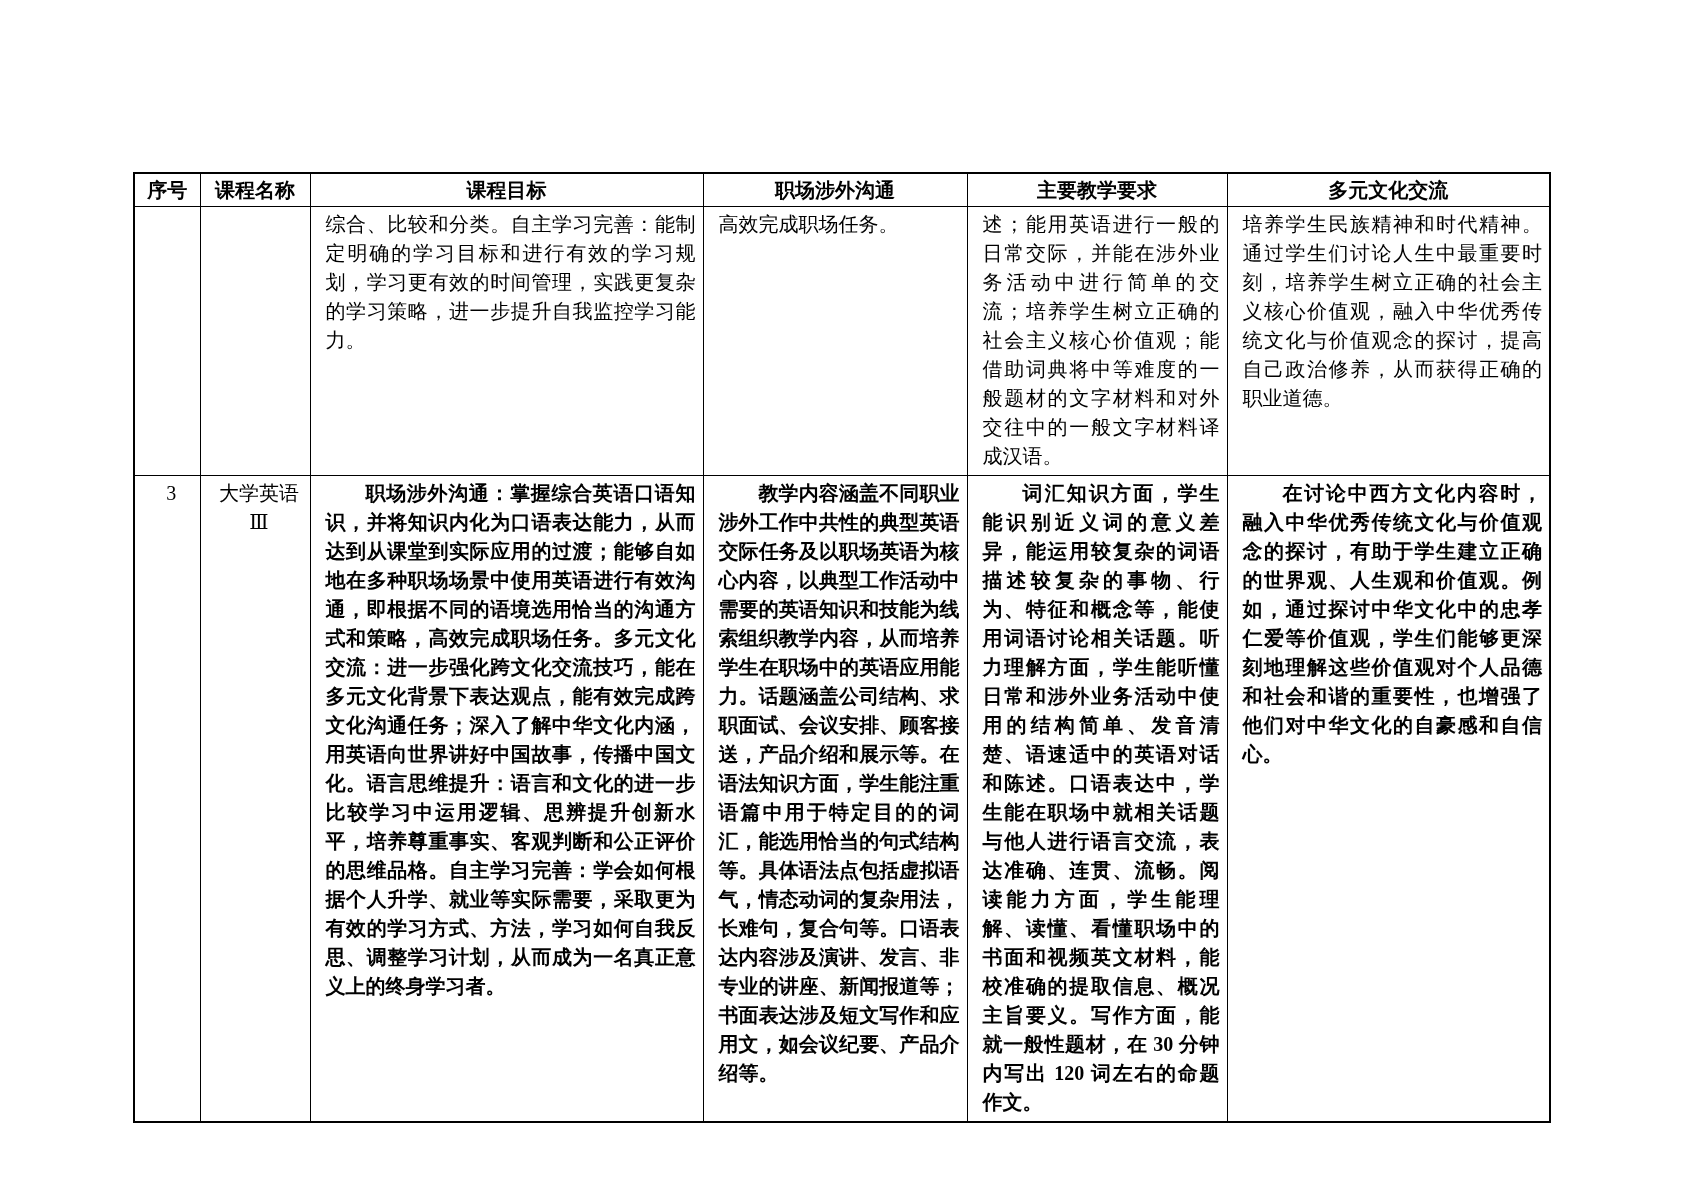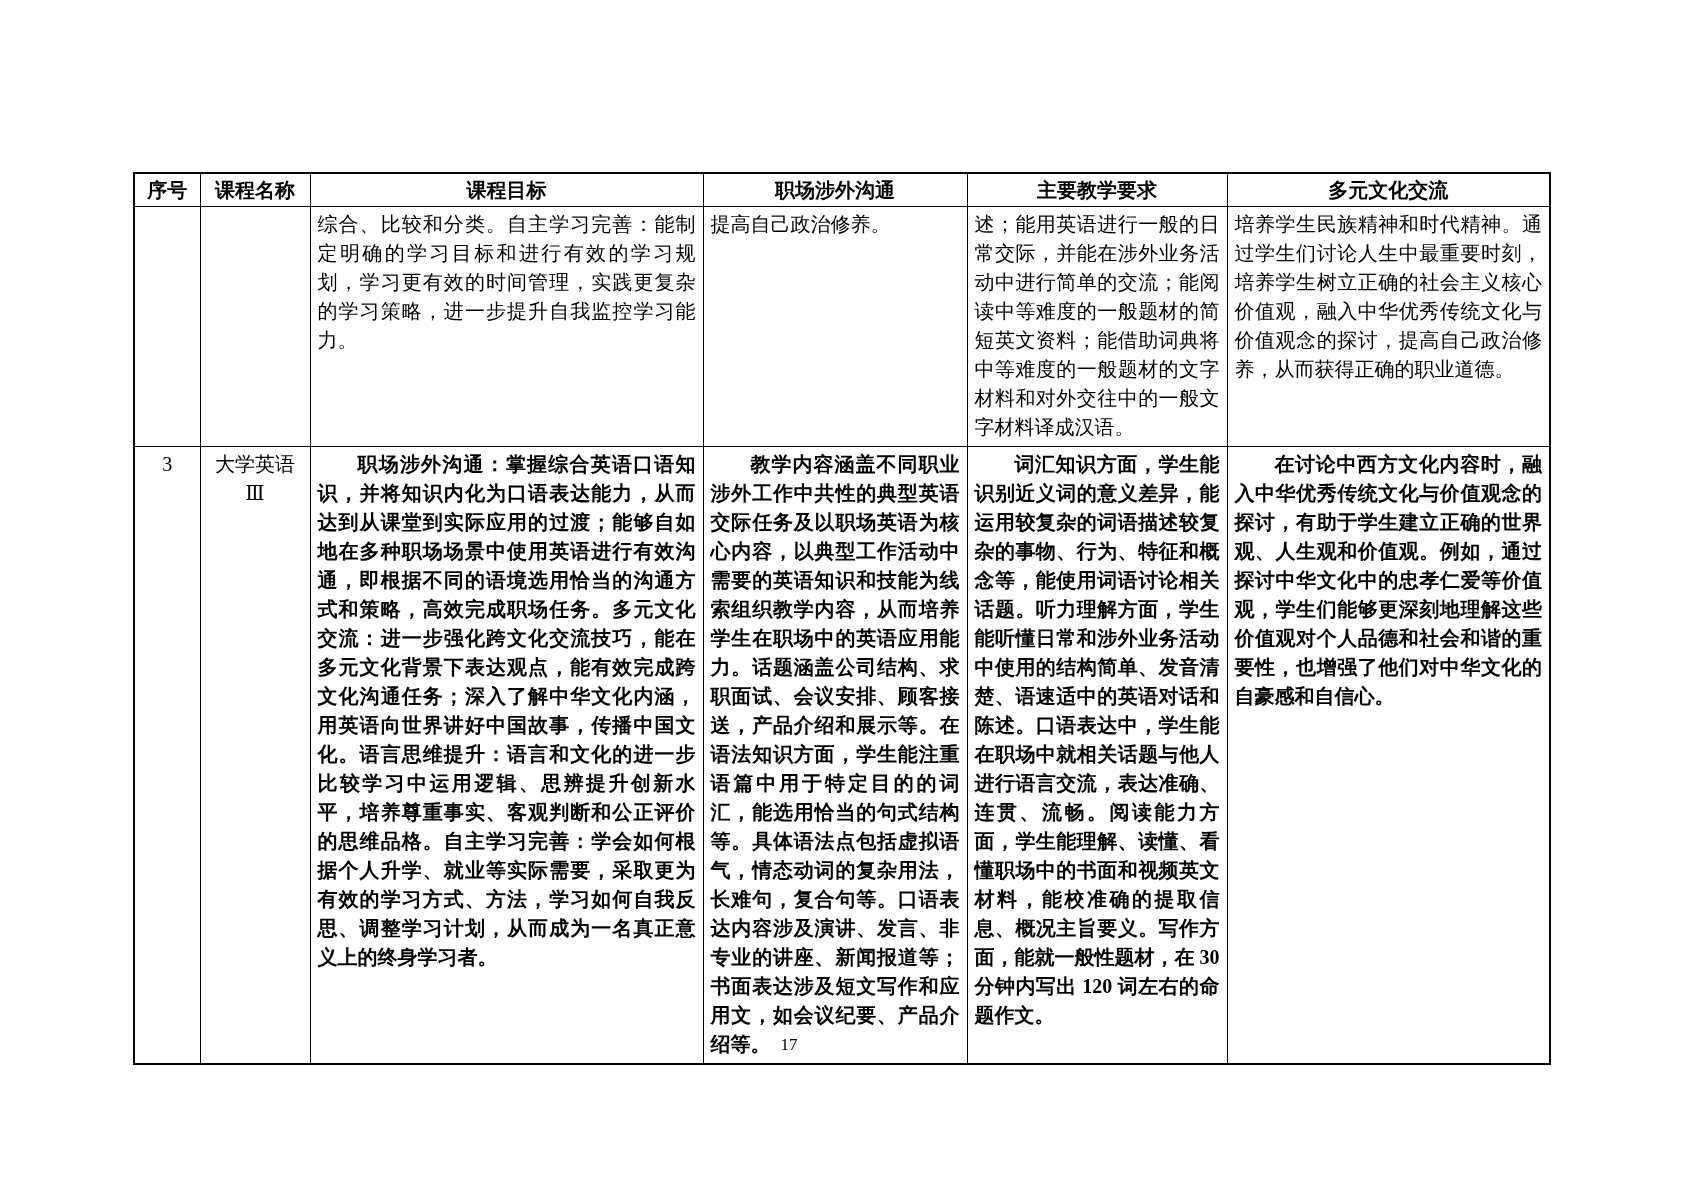--- a/index.html
+++ b/index.html
@@ -27,21 +27,21 @@
     border-collapse: collapse;
     table-layout: fixed;
     border: 2px solid #000000;
   }
   table.course-table th,
   table.course-table td {
     border: 1px solid #000000;
     font-size: 20px;
     line-height: 29px;
     vertical-align: top;
-    padding: 3px 7px 4px 7px;
+    padding: 3px 7px 4px 15px;
     overflow: hidden;
     word-break: break-all;
   }
   table.course-table th {
     font-weight: bold;
     vertical-align: middle;
     padding: 2px 2px;
     height: 28px;
     line-height: 26px;
   }
@@ -92,22 +92,22 @@
         <th>职场涉外沟通</th>
         <th>主要教学要求</th>
         <th>多元文化交流</th>
       </tr>
     </thead>
     <tbody>
       <tr style="height:238px;">
         <td class="cell-center"></td>
         <td class="cell-center"></td>
         <td class="cell-text">综合、比较和分类。自主学习完善：能制定明确的学习目标和进行有效的学习规划，学习更有效的时间管理，实践更复杂的学习策略，进一步提升自我监控学习能力。</td>
-        <td class="cell-text">提高自己政治修养。</td>
-        <td class="cell-text">述；能用英语进行一般的日常交际，并能在涉外业务活动中进行简单的交流；能阅读中等难度的一般题材的简短英文资料；能借助词典将中等难度的一般题材的文字材料和对外交往中的一般文字材料译成汉语。</td>
+        <td class="cell-text">高效完成职场任务。</td>
+        <td class="cell-text">述；能用英语进行一般的日常交际，并能在涉外业务活动中进行简单的交流；培养学生树立正确的社会主义核心价值观；能借助词典将中等难度的一般题材的文字材料和对外交往中的一般文字材料译成汉语。</td>
         <td class="cell-text">培养学生民族精神和时代精神。通过学生们讨论人生中最重要时刻，培养学生树立正确的社会主义核心价值观，融入中华优秀传统文化与价值观念的探讨，提高自己政治修养，从而获得正确的职业道德。</td>
       </tr>
       <tr>
         <td class="cell-center">3</td>
         <td class="cell-center"><span class="course-name">大学英语
 Ⅲ</span></td>
         <td class="cell-text indent">职场涉外沟通：掌握综合英语口语知识，并将知识内化为口语表达能力，从而达到从课堂到实际应用的过渡；能够自如地在多种职场场景中使用英语进行有效沟通，即根据不同的语境选用恰当的沟通方式和策略，高效完成职场任务。多元文化交流：进一步强化跨文化交流技巧，能在多元文化背景下表达观点，能有效完成跨文化沟通任务；深入了解中华文化内涵，用英语向世界讲好中国故事，传播中国文化。语言思维提升：语言和文化的进一步比较学习中运用逻辑、思辨提升创新水平，培养尊重事实、客观判断和公正评价的思维品格。自主学习完善：学会如何根据个人升学、就业等实际需要，采取更为有效的学习方式、方法，学习如何自我反思、调整学习计划，从而成为一名真正意义上的终身学习者。</td>
         <td class="cell-text indent">教学内容涵盖不同职业涉外工作中共性的典型英语交际任务及以职场英语为核心内容，以典型工作活动中需要的英语知识和技能为线索组织教学内容，从而培养学生在职场中的英语应用能力。话题涵盖公司结构、求职面试、会议安排、顾客接送，产品介绍和展示等。在语法知识方面，学生能注重语篇中用于特定目的的词汇，能选用恰当的句式结构等。具体语法点包括虚拟语气，情态动词的复杂用法，长难句，复合句等。口语表达内容涉及演讲、发言、非专业的讲座、新闻报道等；书面表达涉及短文写作和应用文，如会议纪要、产品介绍等。</td>
         <td class="cell-text indent">词汇知识方面，学生能识别近义词的意义差异，能运用较复杂的词语描述较复杂的事物、行为、特征和概念等，能使用词语讨论相关话题。听力理解方面，学生能听懂日常和涉外业务活动中使用的结构简单、发音清楚、语速适中的英语对话和陈述。口语表达中，学生能在职场中就相关话题与他人进行语言交流，表达准确、连贯、流畅。阅读能力方面，学生能理解、读懂、看懂职场中的书面和视频英文材料，能校准确的提取信息、概况主旨要义。写作方面，能就一般性题材，在 30 分钟内写出 120 词左右的命题作文。</td>
         <td class="cell-text indent">在讨论中西方文化内容时，融入中华优秀传统文化与价值观念的探讨，有助于学生建立正确的世界观、人生观和价值观。例如，通过探讨中华文化中的忠孝仁爱等价值观，学生们能够更深刻地理解这些价值观对个人品德和社会和谐的重要性，也增强了他们对中华文化的自豪感和自信心。</td>

